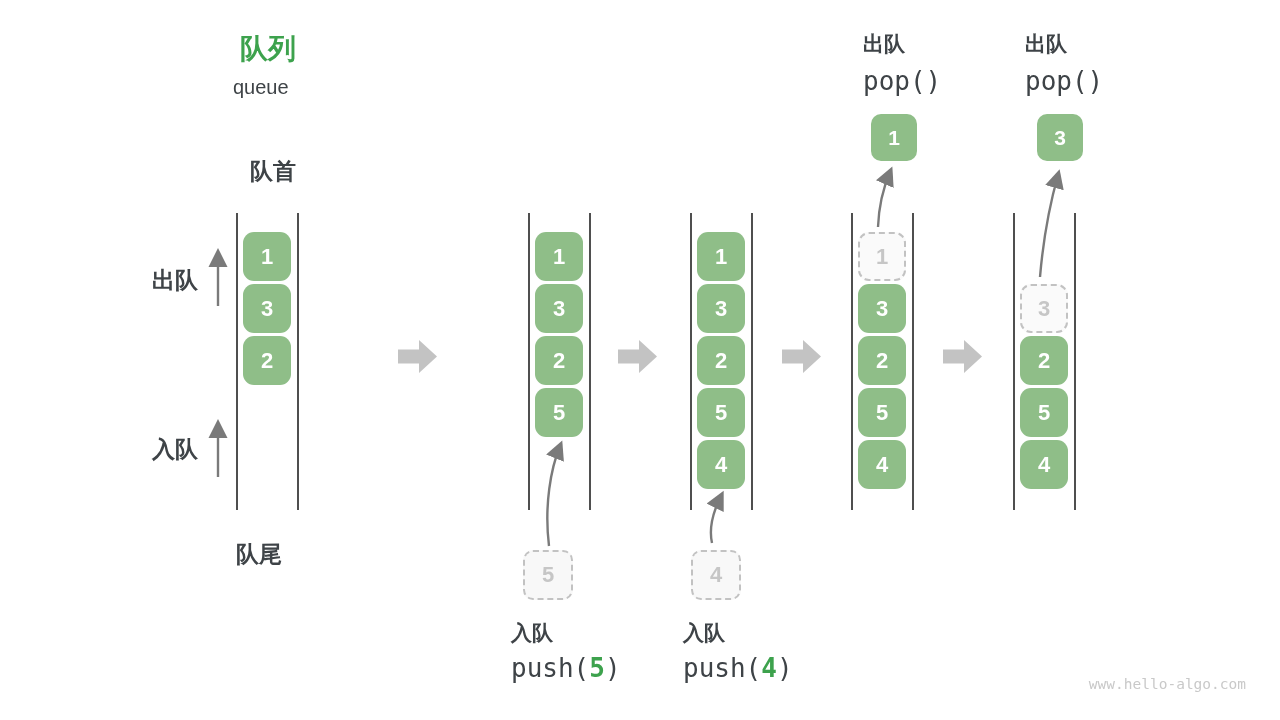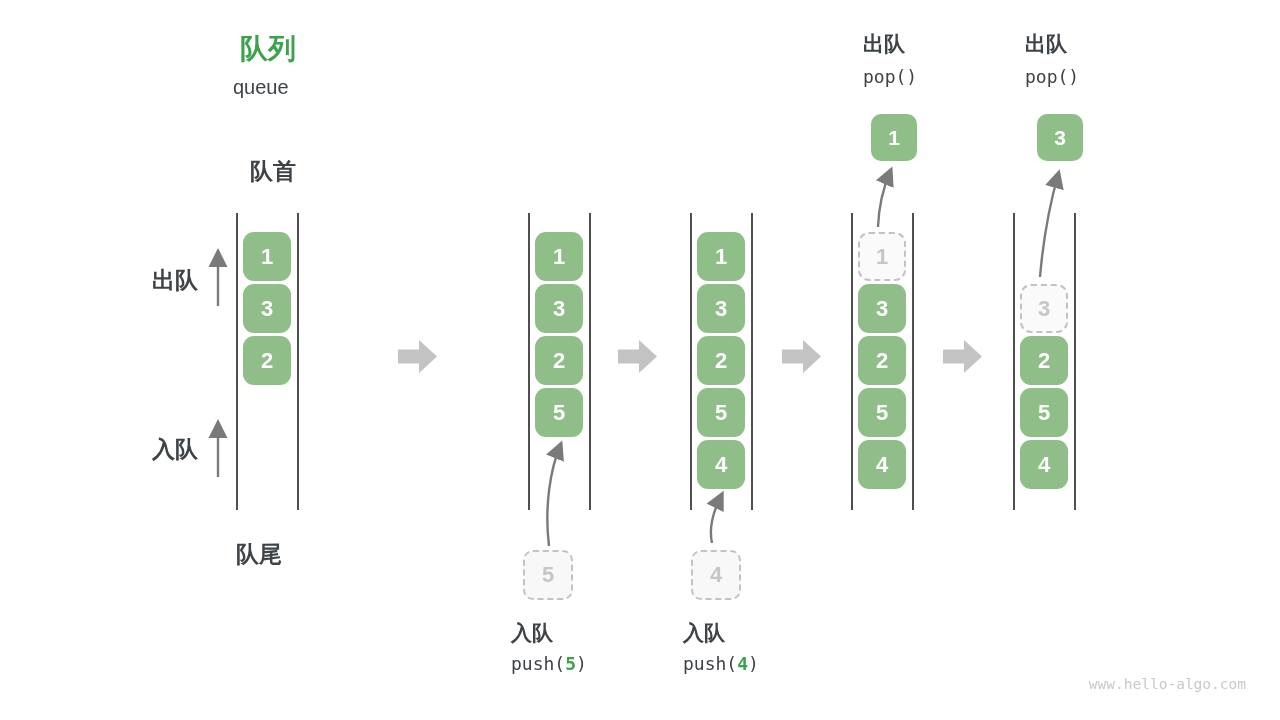--- a/index.html
+++ b/index.html
@@ -16,21 +16,21 @@
   *{margin:0;padding:0;box-sizing:border-box;}
   body{
     width:1280px;height:720px;position:relative;background:#ffffff;overflow:hidden;
     font-family:"Liberation Sans","DejaVu Sans",sans-serif;color:var(--dark-text);
   }
   .abs{position:absolute;}
   .title-zh{left:240px;top:30px;font-size:28px;font-weight:700;color:var(--green-accent);}
   .title-en{left:233px;top:68px;font-size:20px;color:var(--dark-text);margin-top:8px;}
   .cn-label{font-size:23px;font-weight:700;color:var(--dark-text);}
   .op-label{font-size:21px;font-weight:600;color:var(--dark-text);}
-  .code{font-family:"DejaVu Sans Mono","Liberation Mono",monospace;font-size:18px;color:var(--dark-text);}
+  .code{font-family:"DejaVu Sans Mono","Liberation Mono",monospace;font-size:26px;color:var(--dark-text);}
   .code .arg{color:var(--green-accent);font-weight:700;}
   .vline{width:2px;top:213px;height:297px;background:var(--wall-color);}
   .qbox{
     width:48px;height:49px;border-radius:11px;display:flex;align-items:center;justify-content:center;
     font-size:22px;font-weight:700;
   }
   .qbox.green{background:var(--green-box);color:#ffffff;}
   .qbox.dashed{
     background:#FAFAFA;border:2px dashed var(--dashed-border);color:var(--dashed-text);font-weight:600;
   }

